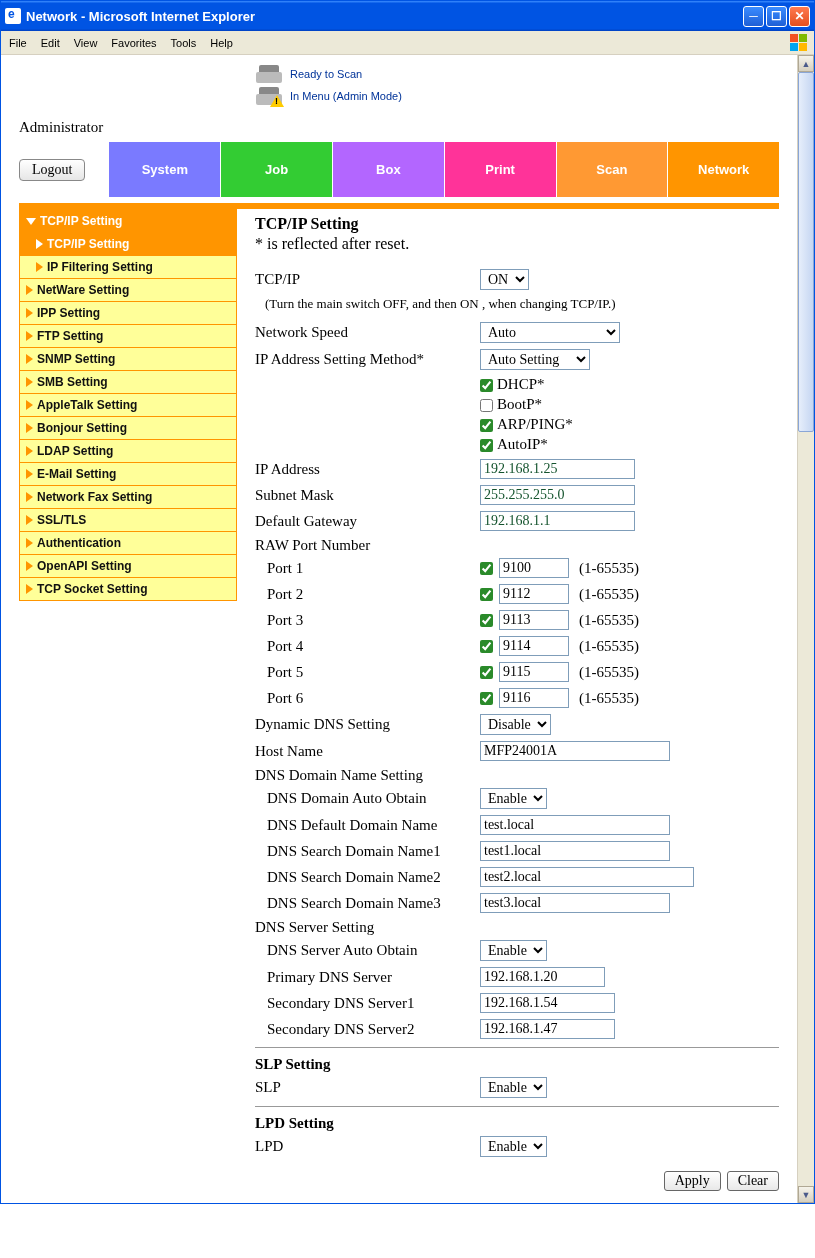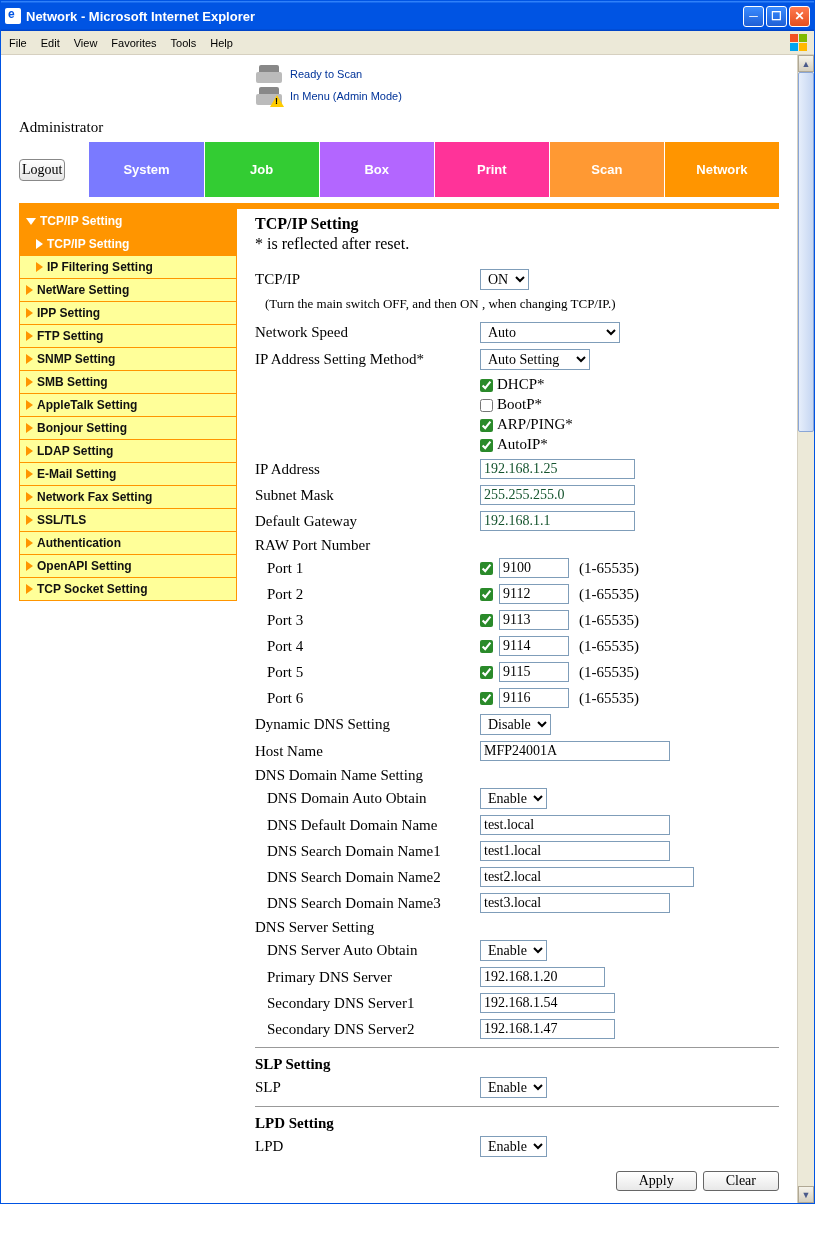--- a/index.html
+++ b/index.html
@@ -36,21 +36,21 @@
 .printer-icon::before{content:"";position:absolute;left:3px;top:0;width:20px;height:8px;background:#888;border-radius:2px 2px 0 0;}
 .printer-icon::after{content:"";position:absolute;left:0;top:7px;width:26px;height:11px;background:#bbb;border-radius:2px;}
 .warn-icon{width:26px;height:18px;position:relative;display:inline-block;}
 .warn-icon::before{content:"";position:absolute;left:3px;top:0;width:20px;height:8px;background:#888;border-radius:2px 2px 0 0;}
 .warn-icon::after{content:"";position:absolute;left:0;top:7px;width:26px;height:11px;background:#bbb;border-radius:2px;}
 .warn-tri{position:absolute;right:-2px;bottom:-2px;width:0;height:0;border-left:7px solid transparent;border-right:7px solid transparent;border-bottom:12px solid #ffcc00;z-index:2;}
 .warn-tri::after{content:"!";position:absolute;left:-2px;top:1px;font-size:9px;font-weight:bold;color:#000;}
 
 .admin-label { padding: 2px 0 6px 18px; font-family: "Times New Roman", serif; font-size: 15px;}
 .logout-row { display:flex; align-items:stretch; padding: 0 18px 0 18px; gap:0; }
-.logout-btn { font-family: "Times New Roman", serif; font-size:14px; padding: 2px 2px; border:1px solid #888; border-radius:4px; background:linear-gradient(to bottom,#fff,#e6e6e6); margin-right:24px; align-self:center;}
+.logout-btn { font-family: "Times New Roman", serif; font-size:14px; padding: 2px 12px; border:1px solid #888; border-radius:4px; background:linear-gradient(to bottom,#fff,#e6e6e6); margin-right:24px; align-self:center;}
 .tabs { display:flex; flex:1; }
 .tab { flex:1; text-align:center; color:#fff; font-weight:bold; font-size:13px; padding:20px 0; border-right:1px solid #fff; font-family: Arial, sans-serif;}
 .tab:last-child{border-right:none;}
 .t-system{background:#7a7aff;}
 .t-job{background:#33cc33;}
 .t-box{background:#b366ff;}
 .t-print{background:#ff3399;}
 .t-scan{background:#ff9933;}
 .t-network{background:#ff9500;}
 
@@ -76,21 +76,21 @@
 .section-head{font-size:15px;margin:6px 0 4px 0;}
 select,input[type=text]{font-family:"Times New Roman",serif;font-size:14px;border:1px solid #7f9db9;padding:1px 3px;}
 select{background:#fff;}
 input[type=text]{height:20px;}
 input[type=text]:disabled{background:#fff;color:#14532d;}
 input[type=checkbox]{width:13px;height:13px;accent-color:#2a8a2a;margin-right:4px;vertical-align:middle;border:1px solid #7f9db9;}
 .range-hint{margin-left:10px;font-size:15px;}
 .checkbox-col{display:flex;flex-direction:column;gap:3px;font-size:15px;}
 .hr{border:none;border-top:1px solid #999;margin:8px 0;}
 .btn-row{display:flex;justify-content:flex-end;gap:6px;padding:8px 18px 12px 0;}
-.action-btn{font-family:"Times New Roman",serif;font-size:14px;padding:1px 22px;border:1px solid #666;border-radius:3px;background:linear-gradient(to bottom,#fff,#e8e8e8);text-align:right;}
+.action-btn{font-family:"Times New Roman",serif;font-size:14px;padding:1px 10px;border:1px solid #666;border-radius:3px;background:linear-gradient(to bottom,#fff,#e8e8e8);text-align:right;}
 </style>
 </head>
 <body>
 
 <div class="window">
   <div class="titlebar">
     <span class="titlebar-icon"></span>
     <span class="titlebar-text">Network - Microsoft Internet Explorer</span>
     <div class="win-btns">
       <div class="win-btn win-min">─</div>

